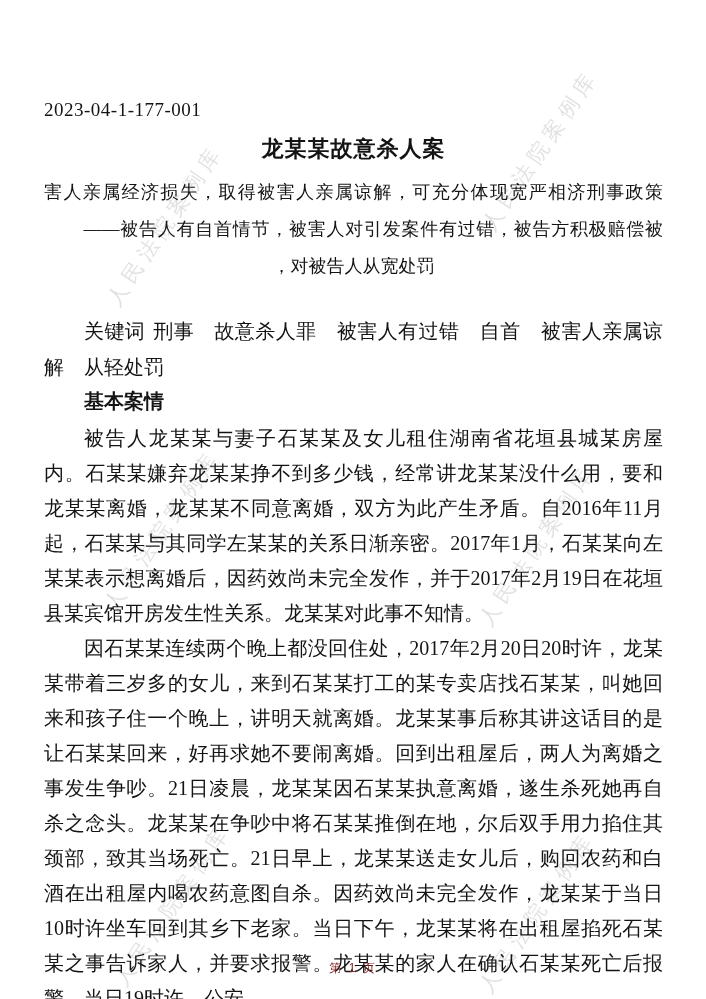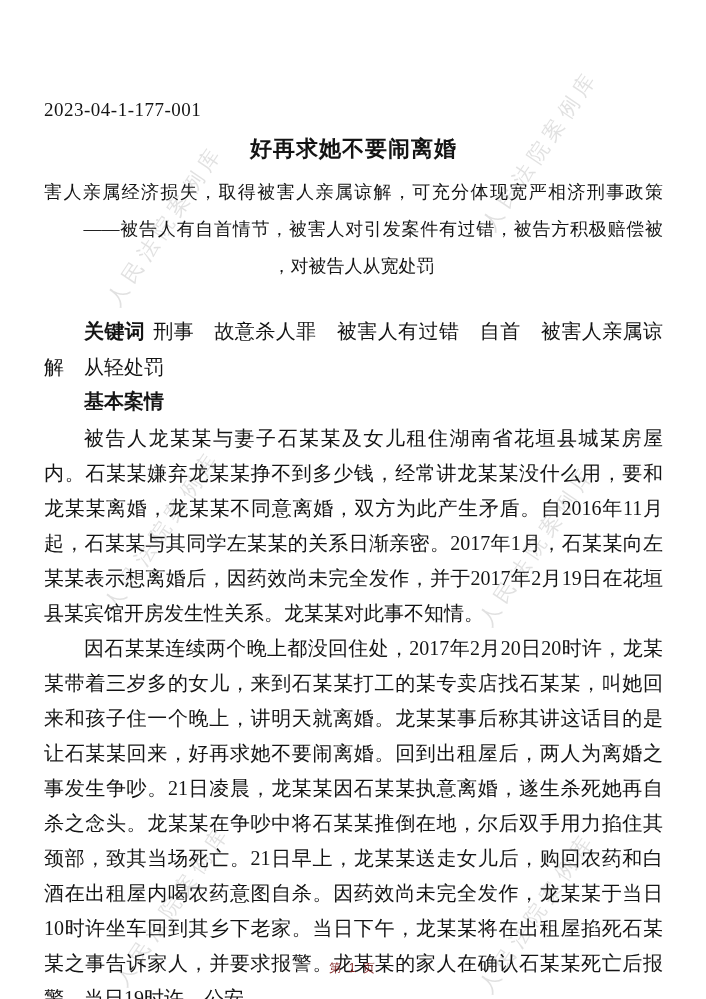--- a/index.html
+++ b/index.html
@@ -72,21 +72,21 @@
   .keywords {
     margin-top: 28px;
     font-size: 20px;
     line-height: 36px;
     text-indent: 2em;
     text-align: justify;
     text-justify: inter-character;
   }
   .kw-label {
     font-family: "Liberation Sans", "DejaVu Sans", sans-serif;
-    font-weight: 700;
+    font-weight: 400;
     padding-right: 8px;
   }
   .section-heading {
     font-family: Liberation Mono, monospace;
     font-weight: 700;
     font-size: 20px;
     line-height: 36px;
     text-indent: 2em;
   }
   .body-para {
@@ -121,21 +121,21 @@
     <div class="wm wm2">人民法院案例库</div>
     <div class="wm wm3">人民法院案例库</div>
     <div class="wm wm4">人民法院案例库</div>
     <div class="wm wm5">人民法院案例库</div>
     <div class="wm wm6">人民法院案例库</div>
   </div>
 
   <div class="content">
     <div class="doc-number">2023-04-1-177-001</div>
 
-    <h1 class="title">好再求她不要闹离婚</h1>
+    <h1 class="title">龙某某故意杀人案</h1>
 
     <div class="subtitle">
       <div class="sub-line justify-line">害人亲属经济损失，取得被害人亲属谅解，可充分体现宽严相济刑事政策</div>
       <div class="sub-line indent justify-line">——被告人有自首情节，被害人对引发案件有过错，被告方积极赔偿被</div>
       <div class="sub-line centered">，对被告人从宽处罚</div>
     </div>
 
     <p class="keywords">
       <span class="kw-label">关键词</span><span class="kw-text">刑事　故意杀人罪　被害人有过错　自首　被害人亲属谅解　从轻处罚</span>
     </p>

